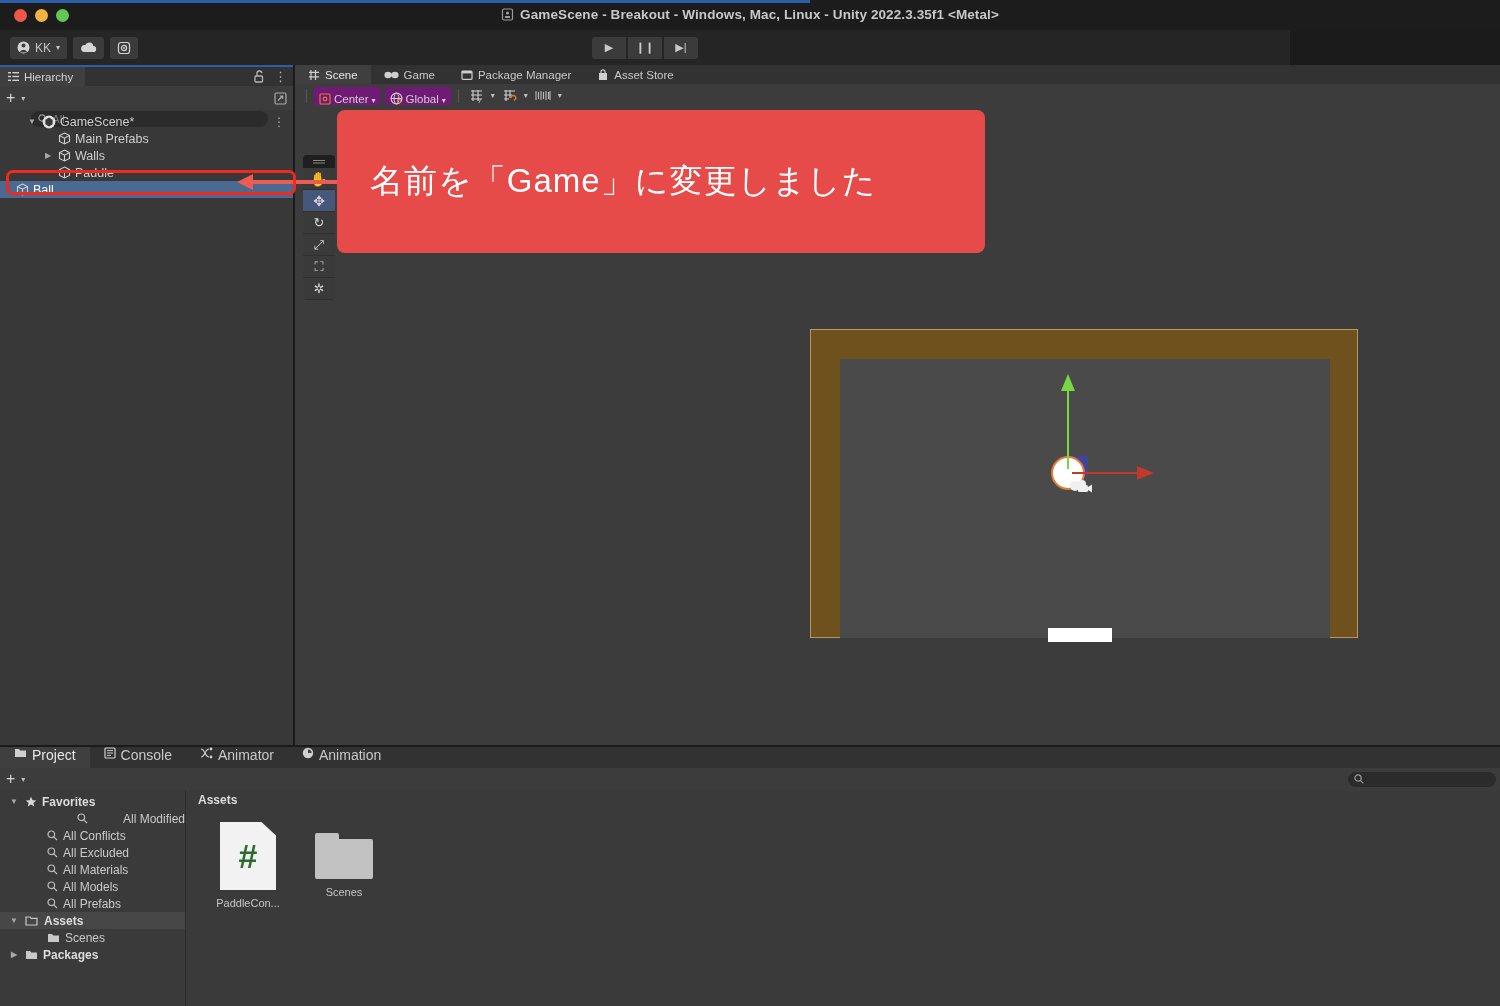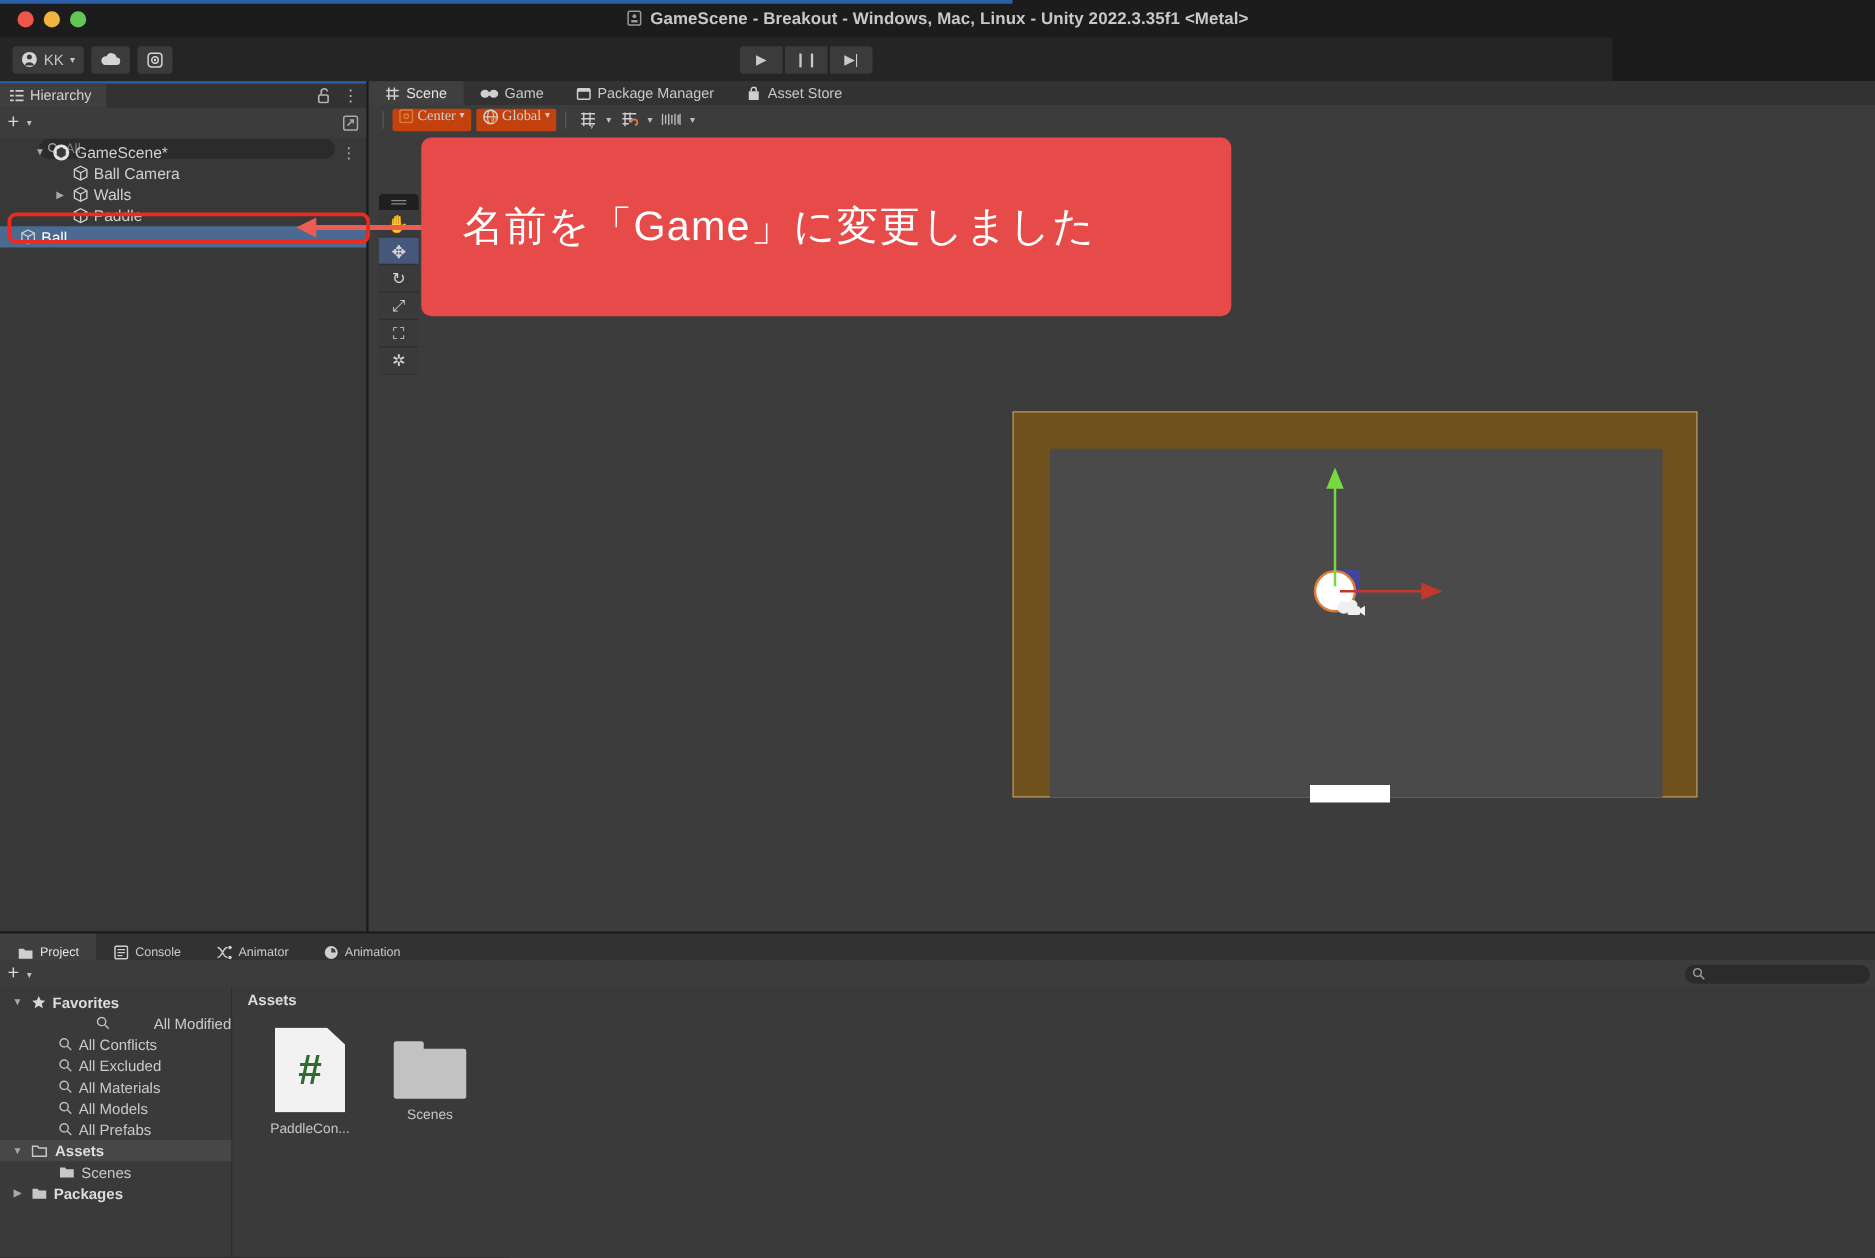--- a/index.html
+++ b/index.html
@@ -91,23 +91,23 @@
   .stab {
     height: 19px; display: flex; align-items: center; gap: 5px;
     padding: 0 13px; font-size: 11.5px; color: #c9c9c9;
   }
   .stab.active { background: #3f3f3f; color: #e4e4e4; }
   .scene-toolbar {
     height: 23px; background: #3c3c3c; display: flex; align-items: center;
     gap: 4px; padding: 0 8px;
   }
   .sb-pill {
-    height: 18px; background: #c2410c; border-radius: 2px;
-    display: flex; align-items: flex-start; gap: 3px; padding: 0 5px;
-    font-size: 11.5px; color: #d0d0d0; font-family: Liberation Serif, serif;
+    height: 18px; background: #701a75; border-radius: 2px;
+    display: flex; align-items: flex-end; gap: 3px; padding: 0 5px;
+    font-size: 11.5px; color: #d0d0d0;
   }
   .sb-plain { height: 18px; display: flex; align-items: center; gap: 3px; padding: 0 3px; color: #c8c8c8; }
   .sep { width: 1px; height: 14px; background: #575757; margin: 0 3px; }
   .viewport { position: absolute; left: 0; top: 42px; right: 0; bottom: 0; background: #3c3c3c; }
 
   
   .tool-palette {
     position: absolute; left: 8px; top: 48px; width: 32px;
     background: #3a3a3a; border-radius: 4px; overflow: hidden;
     display: flex; flex-direction: column; z-index: 6;
@@ -167,22 +167,22 @@
     border-right: 16px solid #ee5b52; z-index: 39;
   }
 
   
   .project {
     position: absolute; left: 0; top: 747px; width: 1500px; height: 259px;
     background: #383838;
   }
   .proj-tabs { height: 21px; background: #323232; display: flex; align-items: center; }
   .ptab {
-    height: 21px; display: flex; align-items: flex-end; gap: 5px;
-    padding: 0 14px; font-size: 10px; color: #c9c9c9;
+    height: 21px; display: flex; align-items: flex-start; gap: 5px;
+    padding: 0 14px; font-size: 14px; color: #c9c9c9;
   }
   .ptab.active { background: #3f3f3f; color: #e6e6e6; }
   .proj-toolbar {
     height: 22px; background: #3c3c3c; display: flex; align-items: center;
     padding: 0 6px; gap: 6px;
   }
   .proj-search {
     position: absolute; right: 4px; width: 148px; height: 15px;
     background: #2b2b2b; border-radius: 8px; display: flex;
     align-items: center; padding: 0 6px; gap: 4px;
@@ -332,21 +332,21 @@
         <span style="position:absolute;right:8px;color:#b5b5b5;font-size:12px">⋮</span>
       </div>
       <div class="trow" style="padding-left: 42px;">
         <span class="twist"></span>
         <span class="ico">
           <svg width="13" height="13" viewBox="0 0 13 13">
             <path d="M6.5 1 11.5 3.6v5.8L6.5 12 1.5 9.4V3.6z" fill="none" stroke="#cfcfcf" stroke-width="1.1"></path>
             <path d="M1.5 3.6 6.5 6.2l5-2.6M6.5 6.2V12" fill="none" stroke="#cfcfcf" stroke-width="1.1"></path>
           </svg>
         </span>
-        <span>Ball Camera</span>
+        <span>Main Prefabs</span>
       </div>
       <div class="trow" style="padding-left: 42px;">
         <span class="twist">▶</span>
         <span class="ico">
           <svg width="13" height="13" viewBox="0 0 13 13">
             <path d="M6.5 1 11.5 3.6v5.8L6.5 12 1.5 9.4V3.6z" fill="none" stroke="#cfcfcf" stroke-width="1.1"></path>
             <path d="M1.5 3.6 6.5 6.2l5-2.6M6.5 6.2V12" fill="none" stroke="#cfcfcf" stroke-width="1.1"></path>
           </svg>
         </span>
         <span>Walls</span>

